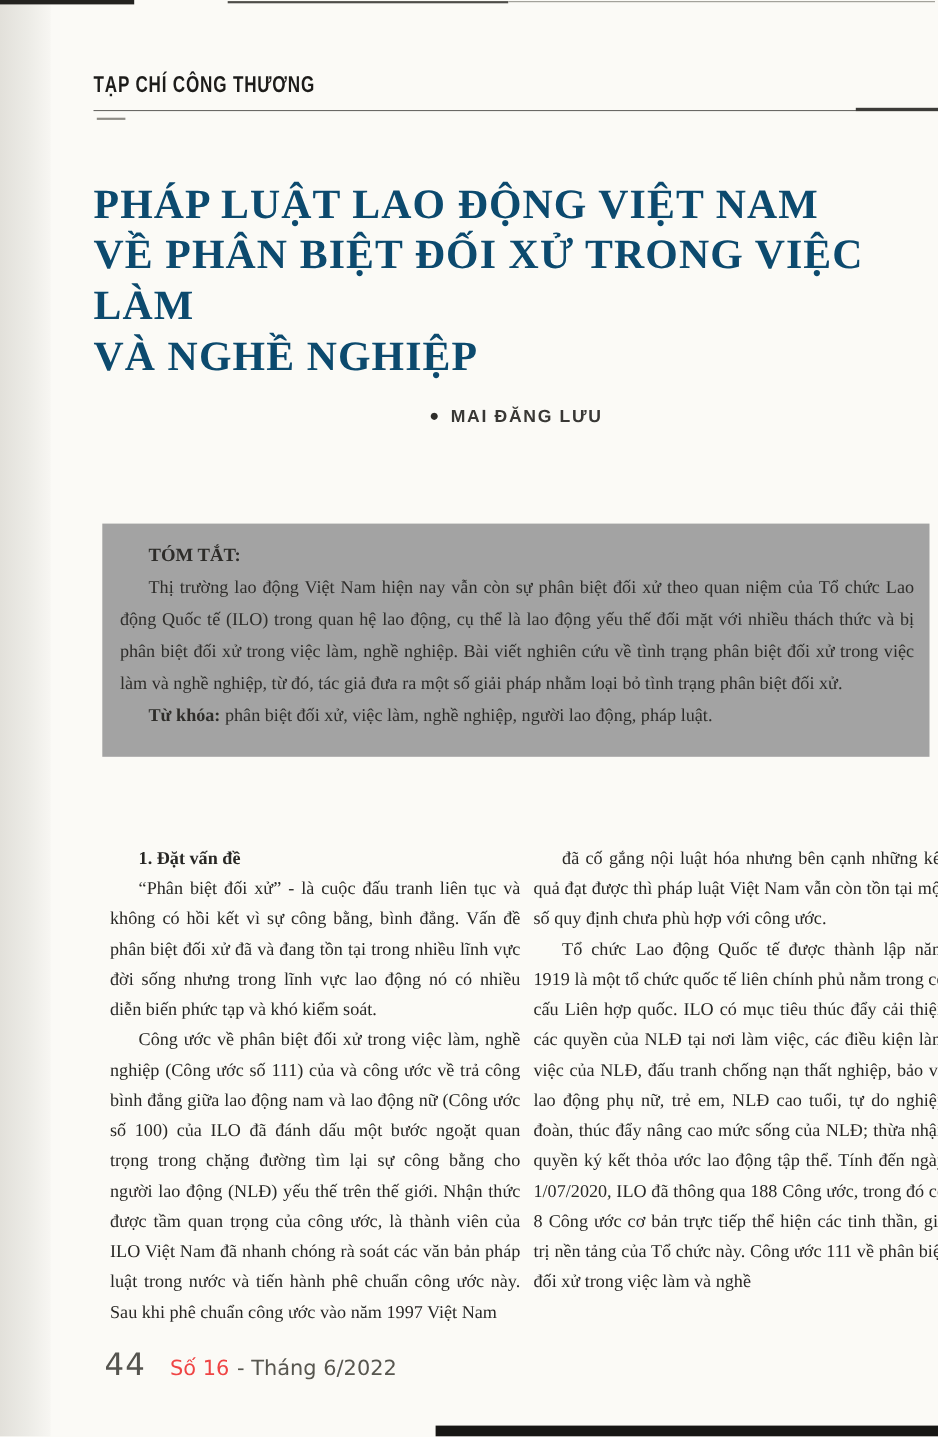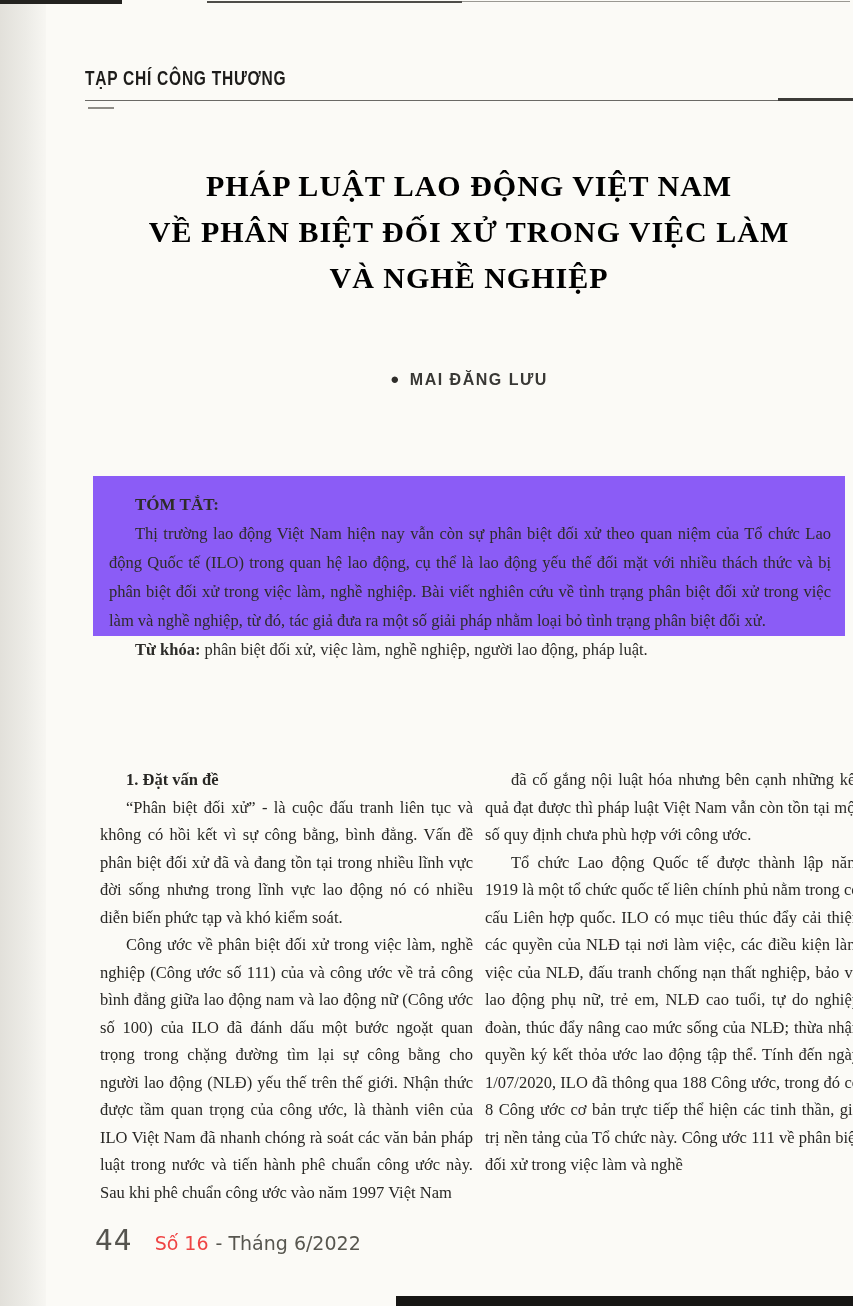--- a/index.html
+++ b/index.html
@@ -29,36 +29,36 @@
     letter-spacing:1px;white-space:nowrap;
     transform:scaleX(0.74);transform-origin:left center;
   }
   .masthead-rule{position:absolute;left:85px;top:100px;width:768px;height:1px;background:#6a6965;}
   .masthead-rule-end{position:absolute;left:778px;top:98px;width:75px;height:3px;background:#3c3b38;}
   .masthead-dash{position:absolute;left:88px;top:107px;width:26px;height:2px;background:#8e8c86;}
 
   
   .title{
     position:absolute;left:85px;top:163px;width:768px;
-    text-align:center;font-weight:bold;font-size:30px;line-height:46px;
-    color:#000000;letter-spacing:1px;
+    font-weight:bold;font-size:38px;line-height:46px;
+    color:#0c4a6e;letter-spacing:1px;
   }
   
   .author{
     position:absolute;left:85px;top:371px;width:768px;
     text-align:center;
     font-family:"Liberation Sans", sans-serif;
     font-weight:bold;font-size:16px;letter-spacing:1.5px;color:#393835;
   }
   .author .bullet{font-size:15px;margin-right:9px;position:relative;top:-1px;color:#2e2d2a;}
 
   
   .abstract{
-    position:absolute;left:93px;top:476px;width:752px;height:160px;
-    background:#8b5cf6;box-sizing:border-box;
+    position:absolute;left:93px;top:476px;width:752px;height:212px;
+    background:#a3a3a3;box-sizing:border-box;
     padding:14px 14px 10px 16px;
     font-size:16.5px;line-height:29px;color:#2d2c29;
   }
   .abstract .heading{font-weight:bold;font-size:17px;margin-left:26px;}
   .abstract .body{text-align:justify;text-indent:26px;margin:0;}
   .abstract .keywords{text-align:justify;text-indent:26px;margin:0;}
   .abstract .kw-label{font-weight:bold;}
 
   
   .columns{

